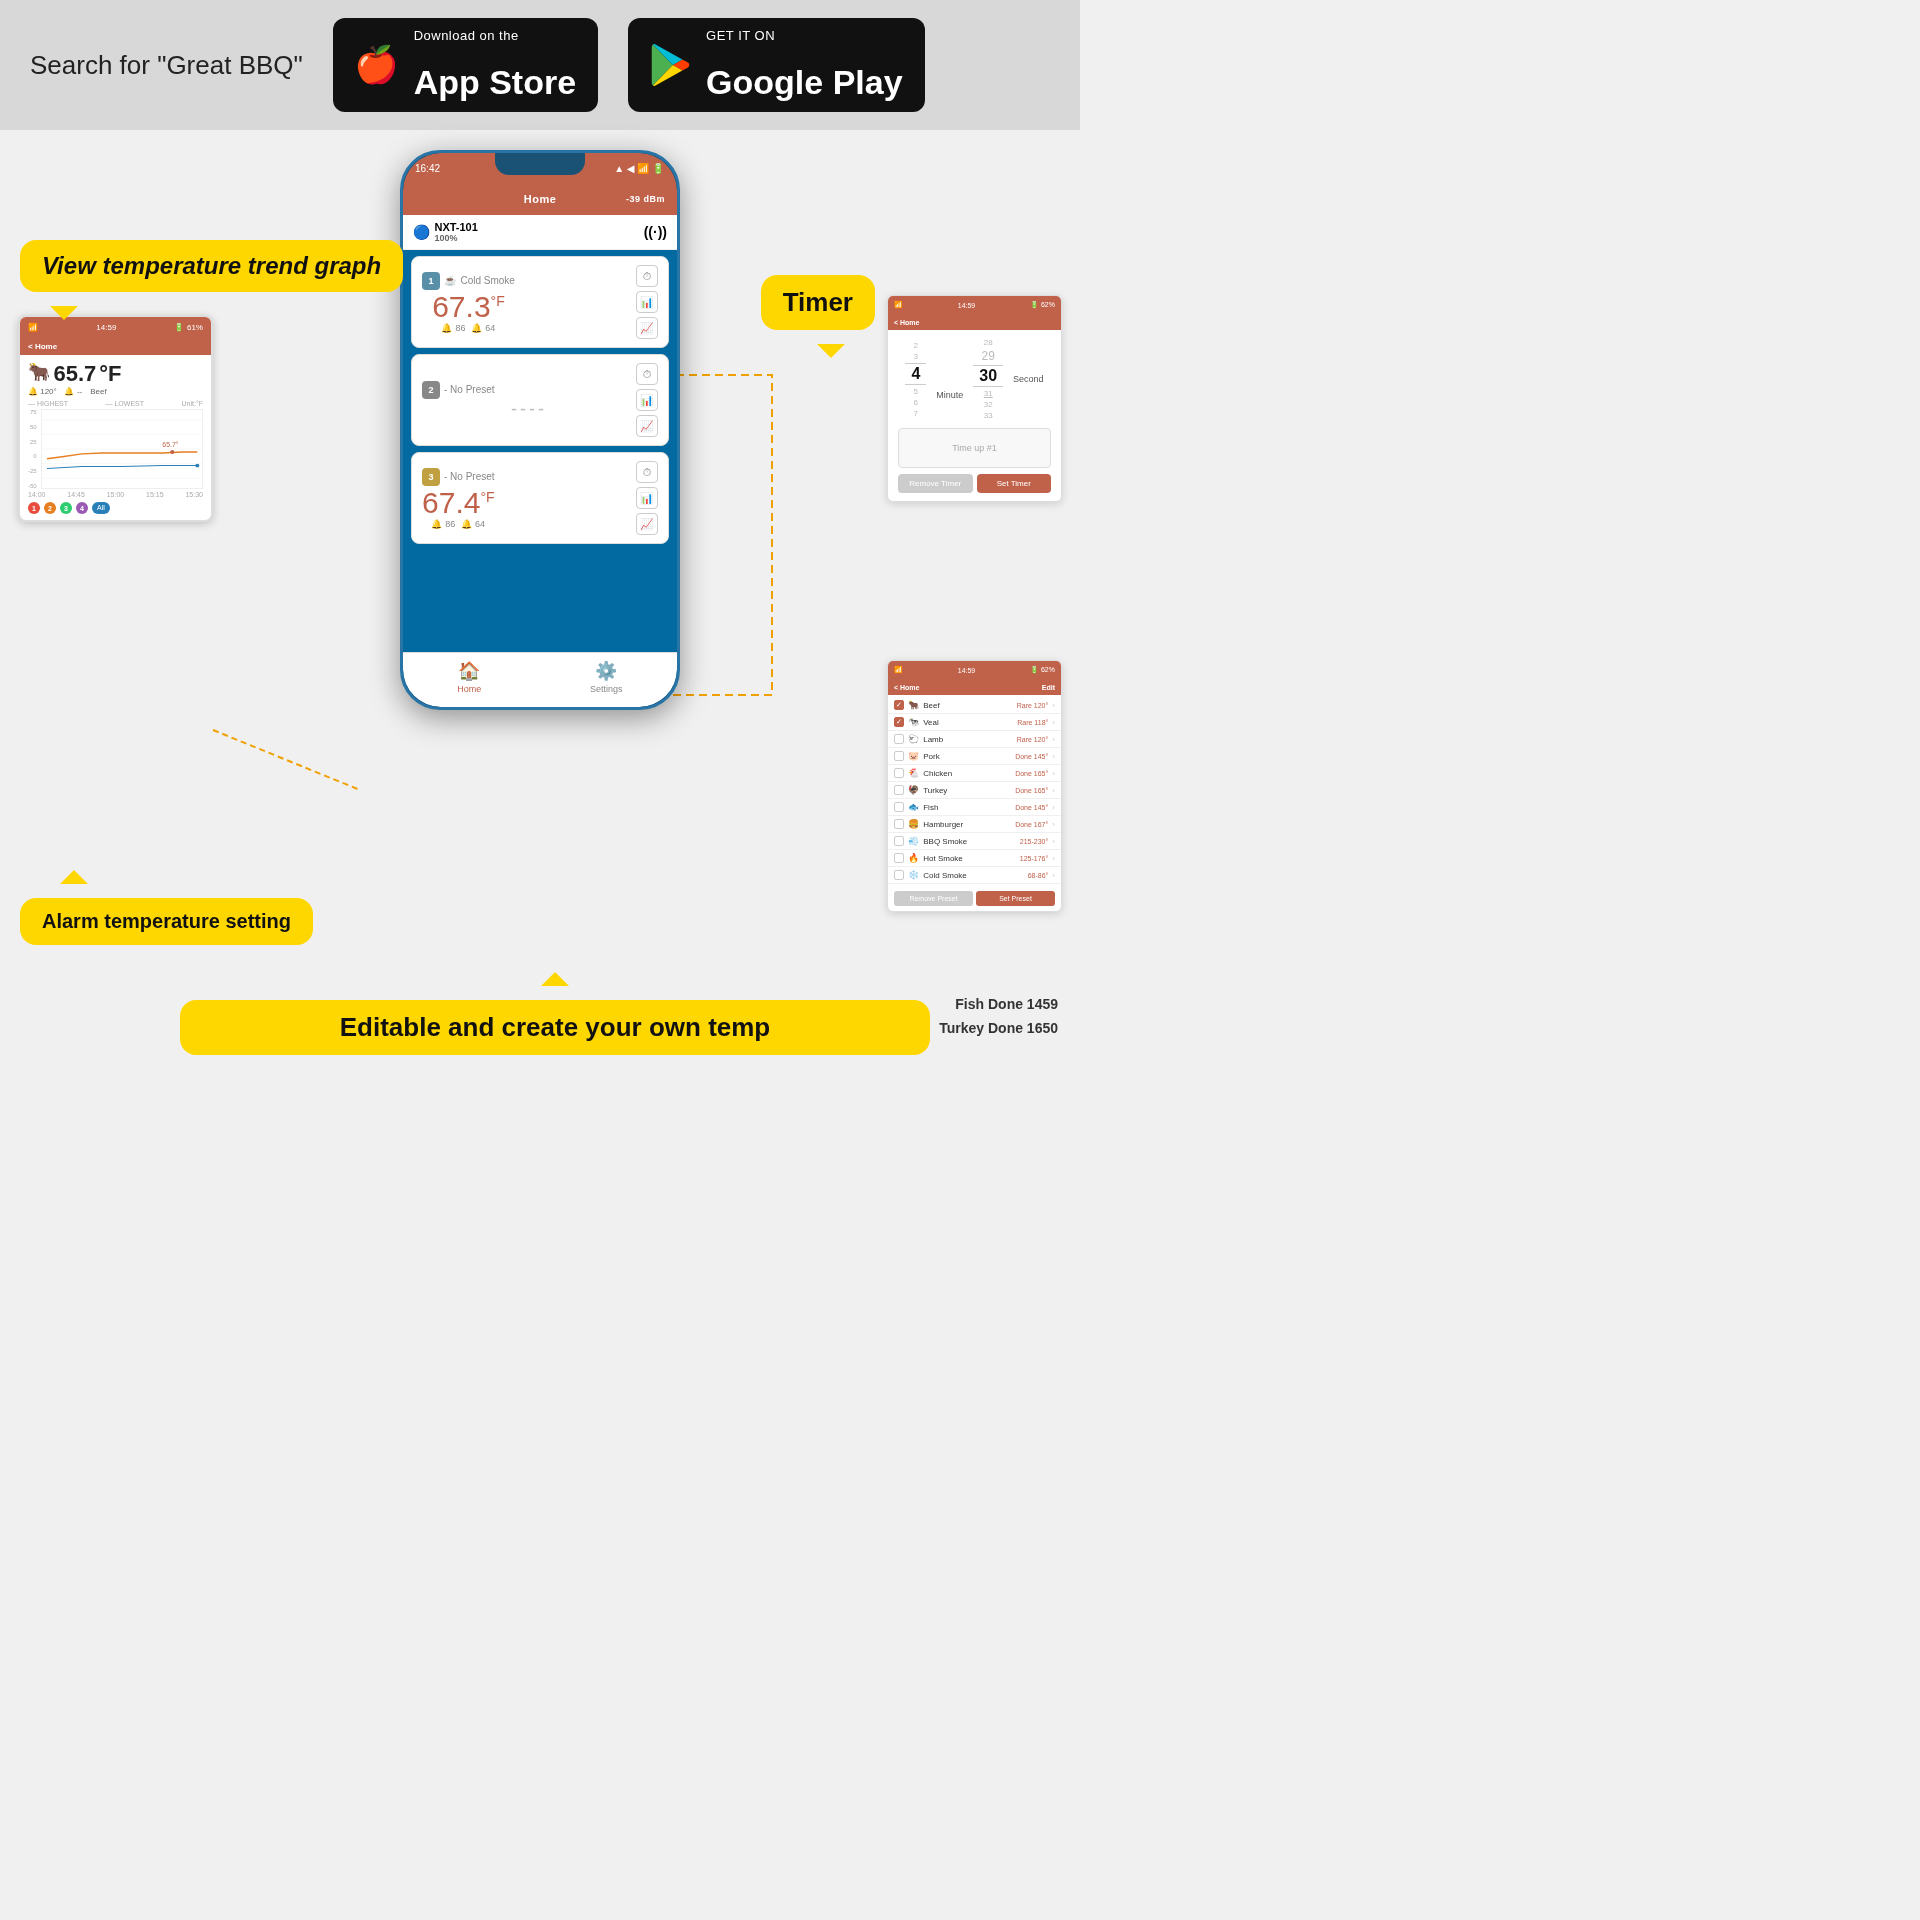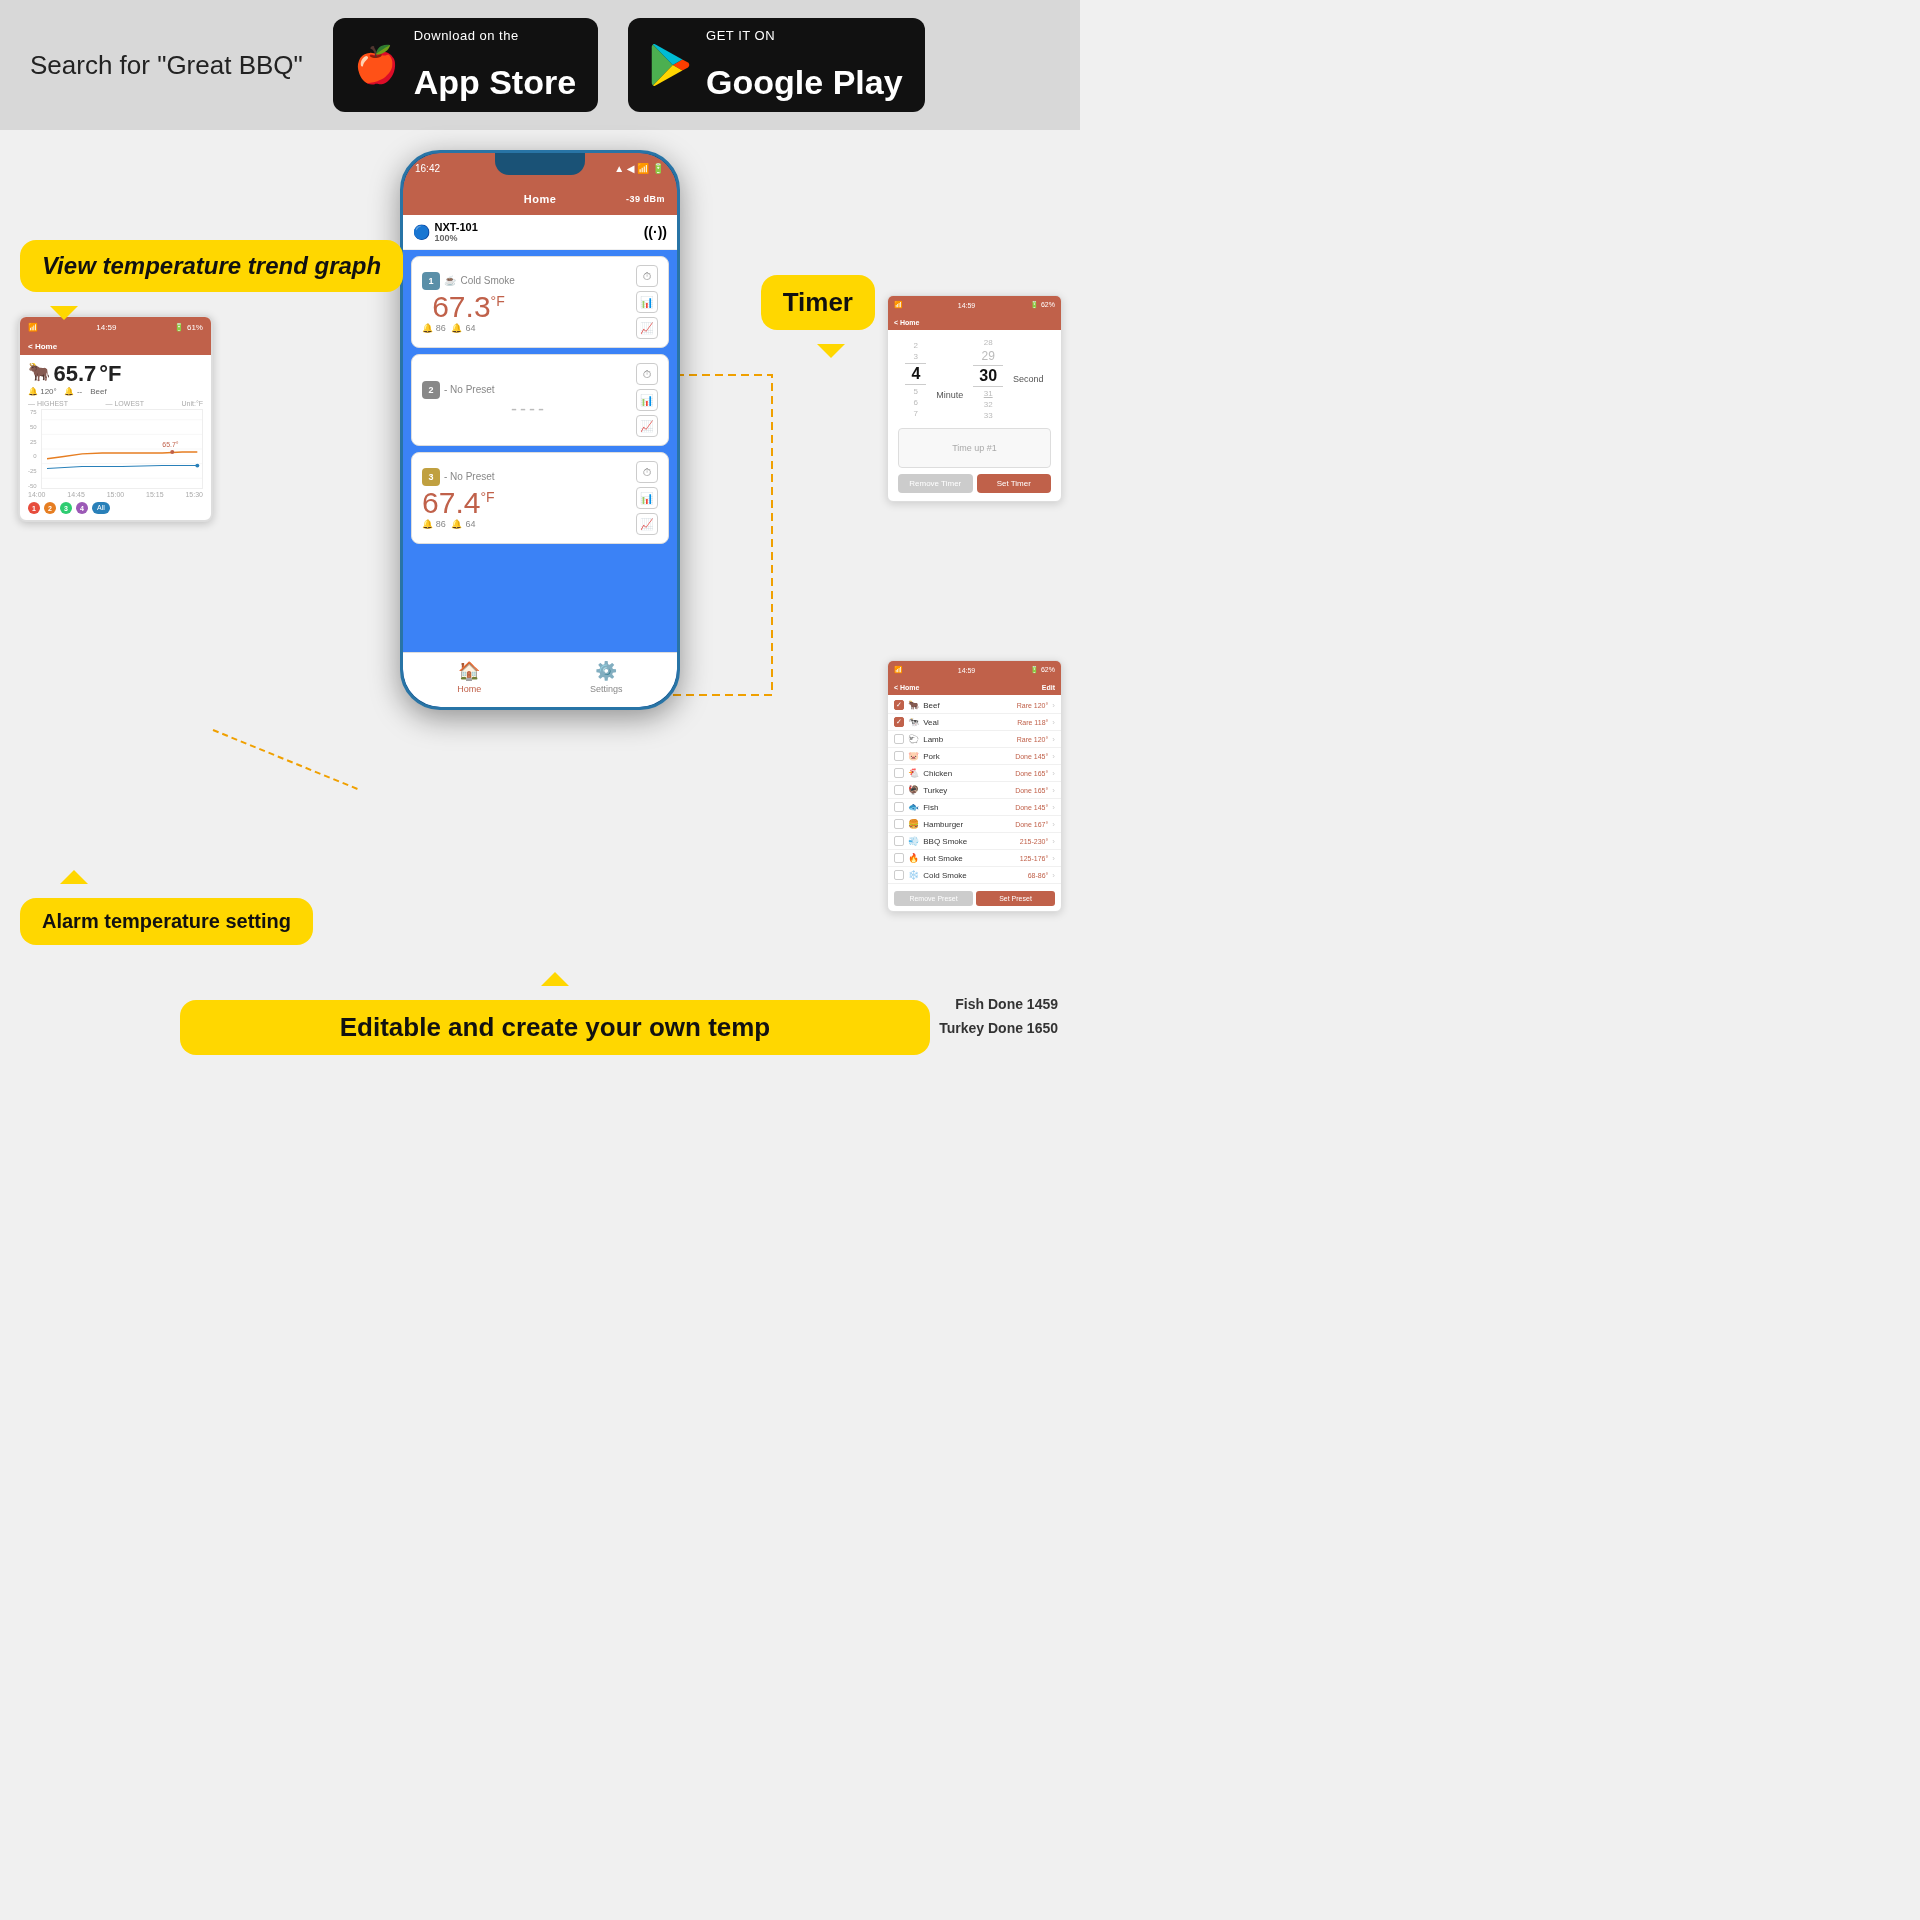--- a/index.html
+++ b/index.html
@@ -140,21 +140,21 @@
       background: #1a5276;
       border-radius: 40px;
       border: 3px solid #2874a6;
       box-shadow: 0 8px 30px rgba(0,0,0,0.4);
       overflow: hidden;
       z-index: 5;
     }
     .phone-screen {
       width: 100%;
       height: 100%;
-      background: #3b82f6;
+      background: #0369a1;
       border-radius: 38px;
       overflow: hidden;
       position: relative;
     }
     .phone-notch {
       position: absolute;
       top: 0;
       left: 50%;
       transform: translateX(-50%);
       width: 90px;
@@ -237,21 +237,21 @@
       color: #c0614a;
       text-align: center;
       line-height: 1.1;
     }
     .probe-temp sup { font-size: 14px; }
     .probe-alarms {
       display: flex;
       gap: 6px;
       font-size: 9px;
       color: #888;
-      justify-content: flex-start;
+      justify-content: center;
     }
     .probe-icons {
       display: flex;
       flex-direction: column;
       gap: 4px;
       align-items: flex-end;
     }
     .probe-icon-btn {
       width: 22px;
       height: 22px;

